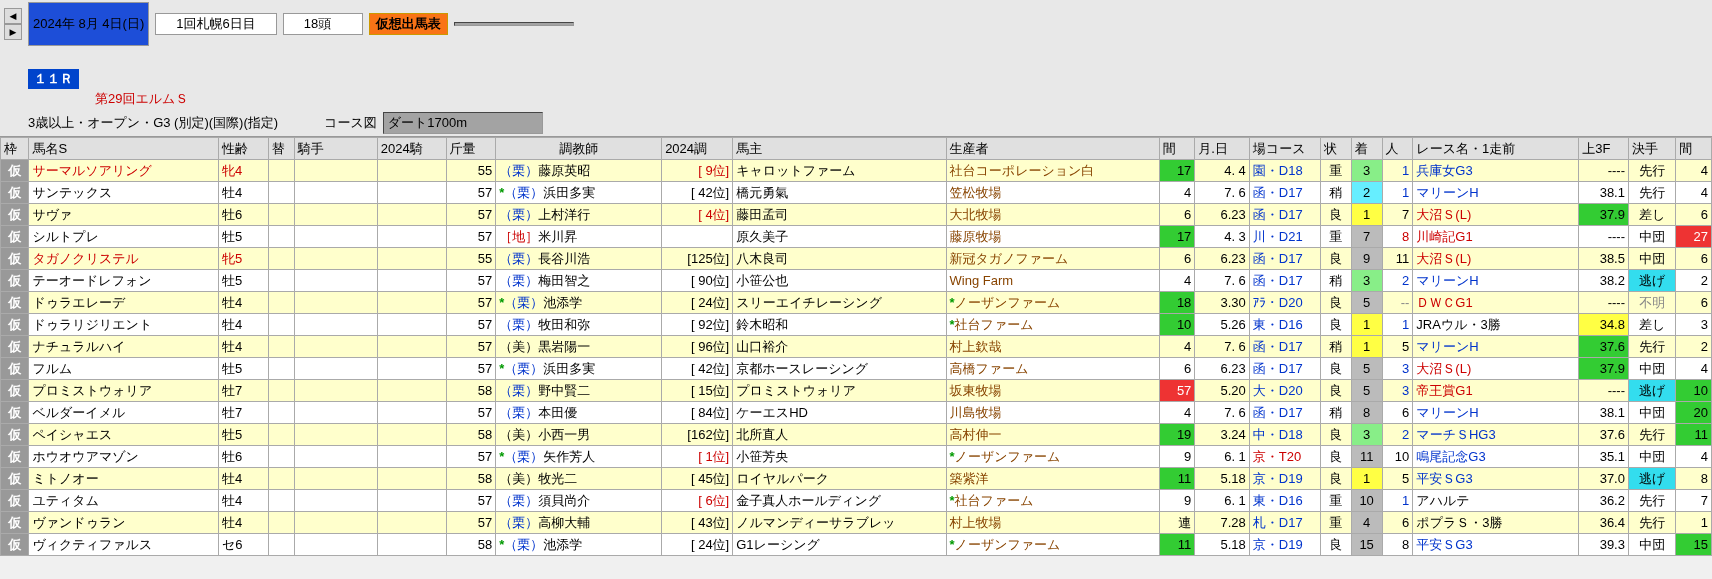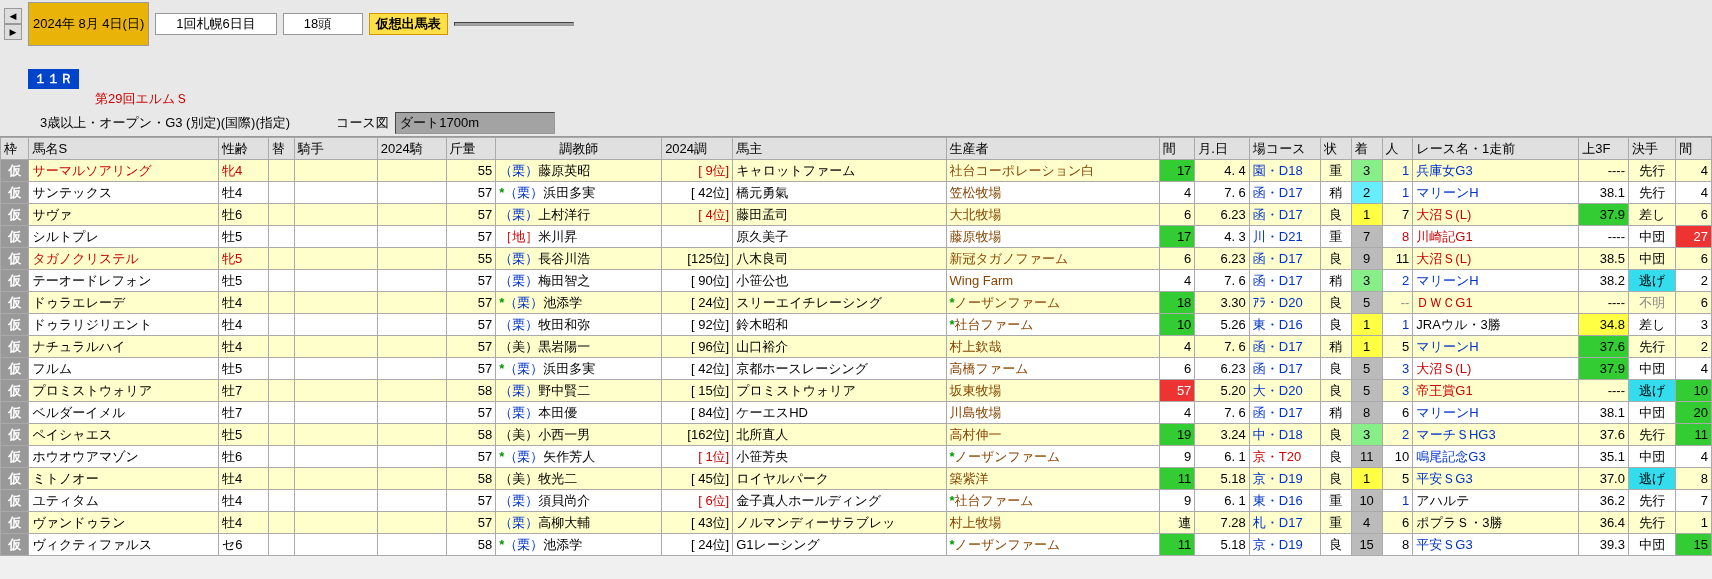--- a/index.html
+++ b/index.html
@@ -3,27 +3,27 @@
 <meta charset="utf-8">
 <style>
 * { margin: 0; padding: 0; box-sizing: border-box; }
 body { font-family: "MS PGothic", "Hiragino Kaku Gothic Pro", sans-serif; font-size: 13px; background: #f0f0f0; color: #000; }
 .window { width: 1712px; background: #fff; }
 
 
 .header { background: #e8e8e8; border-bottom: 1px solid #999; }
 .header-row1 { display: flex; align-items: center; gap: 6px; padding: 2px 4px; }
 .header-row2 { display: flex; align-items: center; gap: 6px; padding: 2px 4px; }
-.header-row3 { display: flex; align-items: center; gap: 6px; padding: 2px 16px; }
+.header-row3 { display: flex; align-items: center; gap: 6px; padding: 2px 4px; }
 
 .nav-arrows { display: flex; flex-direction: column; gap: 0; }
 .arrow-btn { width: 18px; height: 16px; background: #ddd; border: 1px solid #999; font-size: 9px; line-height: 14px; text-align: center; cursor: pointer; }
-.date-field { background: #eab308; border: 1px solid #999; padding: 12px 4px; min-width: 120px; }
+.date-field { background: #1d4ed8; border: 1px solid #999; padding: 12px 4px; min-width: 120px; }
 .info-field { background: #ffffff; border: 1px solid #999; padding: 1px 20px; min-width: 80px; }
-.badge-yellow { background: #fde047; border: 1px solid #cc9900; padding: 1px 6px; font-weight: bold; }
+.badge-yellow { background: #f97316; border: 1px solid #cc9900; padding: 1px 6px; font-weight: bold; }
 .badge-blue { background: #0044cc; color: #fff; padding: 1px 6px; font-weight: bold; }
 .race-name { color: #cc0000; margin-top: 40px; }
 .text-input { background: #a3a3a3; border: 1px inset #999; padding: 1px 4px; min-width: 120px; }
 
 
 table { border-collapse: collapse; width: 100%; table-layout: fixed; }
 th, td { border: 1px solid #aaa; padding: 1px 3px; font-size: 13px; white-space: nowrap; overflow: hidden; height: 22px; vertical-align: middle; }
 th { background: #e0e0e0; font-weight: normal; text-align: left; }
 tbody tr:nth-child(odd) td { background: #ffffcc; }
 tbody tr:nth-child(even) td { background: #ffffff; }

